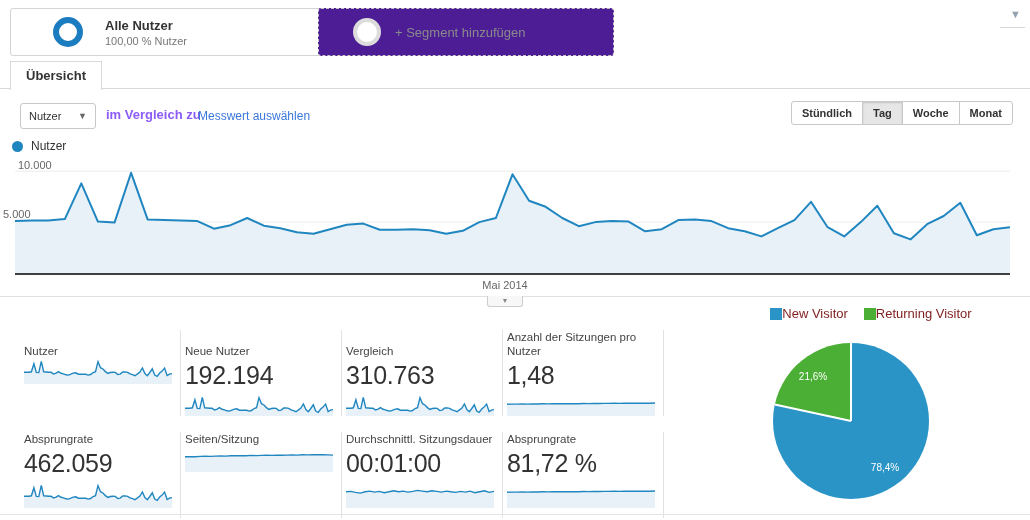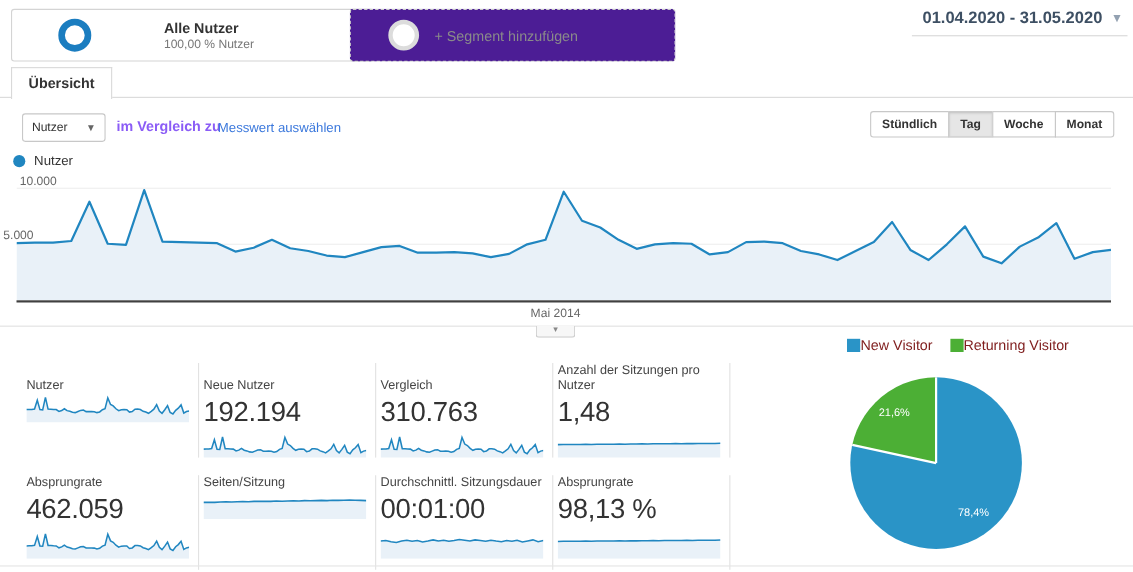--- a/index.html
+++ b/index.html
@@ -2,21 +2,21 @@
 <html><head>
 <meta charset="utf-8">
 <style>
   * { box-sizing: border-box; }
   body { margin:0; background:#fff; font-family:"Liberation Sans", sans-serif; color:#333; }
   .page { position:relative; width:1030px; height:520px; background:#fff; overflow:hidden; }
 
   
   .segment-card { position:absolute; left:10px; top:8px; width:330px; height:48px;
     border:1px solid #d4d4d4; border-radius:3px; background:#fff;
-    display:flex; align-items:center; padding-left:64px; cursor:pointer; }
+    display:flex; align-items:center; padding-left:20px; cursor:pointer; }
   .ring-blue { position:absolute; left:42px; width:30px; height:30px; border-radius:50%;
     border:6px solid #1b7dc0; background:#fff; }
   .seg-text { margin-left:74px; }
   .seg-title { font-size:13px; font-weight:bold; color:#333; }
   .seg-sub { font-size:11px; color:#777; margin-top:2px; }
   .segment-add { position:absolute; left:318px; top:8px; width:296px; height:48px;
     border:1px dashed #c9c9c9; border-radius:3px; background:#4c1d95;
     display:flex; align-items:center; cursor:pointer; }
   .ring-gray { position:absolute; left:34px; width:28px; height:28px; border-radius:50%;
     border:4px solid #dcdcdc; background:#fff; }
@@ -97,21 +97,20 @@
     <div class="seg-text">
       <div class="seg-title">Alle Nutzer</div>
       <div class="seg-sub">100,00 % Nutzer</div>
     </div>
   </div>
   <div class="segment-add">
     <span class="ring-gray"></span>
     <span class="add-label">+ Segment hinzufügen</span>
   </div>
   <div class="date-picker">
-    <span class="date-text">01.04.2020 - 31.05.2020</span>
     <span class="date-caret">▼</span>
   </div>
 
   <div class="tabs-row">
     <div class="tab-active">Übersicht</div>
   </div>
 
   <button class="metric-select">
     <span>Nutzer</span>
     <span class="ms-caret">▼</span>
@@ -194,21 +193,21 @@
       <div class="mcell">
         <div class="mlabel">Durchschnittl. Sitzungsdauer</div>
         <div class="mvalue">00:01:00</div>
         <svg class="spark" width="148" height="26">
           <polygon points="0,26 0.0,9.8 4.8,9.4 9.5,10.4 14.3,11.1 19.1,9.8 23.9,9.1 28.6,10.1 33.4,9.4 38.2,10.7 43.0,9.8 47.7,8.8 52.5,9.8 57.3,9.1 62.1,10.1 66.8,9.4 71.6,8.4 76.4,9.1 81.2,9.8 85.9,8.8 90.7,9.4 95.5,10.1 100.3,9.1 105.0,9.8 109.8,10.4 114.6,9.4 119.4,10.1 124.1,9.1 128.9,10.7 133.7,9.8 138.5,8.8 143.2,10.4 148.0,9.4 148,26" fill="#e9f1f8"></polygon>
           <polyline points="0.0,9.8 4.8,9.4 9.5,10.4 14.3,11.1 19.1,9.8 23.9,9.1 28.6,10.1 33.4,9.4 38.2,10.7 43.0,9.8 47.7,8.8 52.5,9.8 57.3,9.1 62.1,10.1 66.8,9.4 71.6,8.4 76.4,9.1 81.2,9.8 85.9,8.8 90.7,9.4 95.5,10.1 100.3,9.1 105.0,9.8 109.8,10.4 114.6,9.4 119.4,10.1 124.1,9.1 128.9,10.7 133.7,9.8 138.5,8.8 143.2,10.4 148.0,9.4" fill="none" stroke="#2086c0" stroke-width="1.4"></polyline>
         </svg>
       </div>
       <div class="mcell">
         <div class="mlabel">Absprungrate</div>
-        <div class="mvalue">98,13 %</div>
+        <div class="mvalue">81,72 %</div>
         <svg class="spark" width="148" height="26">
           <polygon points="0,26 0.0,10.2 5.1,10.1 10.2,10.1 15.3,10.0 20.4,10.1 25.5,9.9 30.6,10.0 35.7,9.8 40.8,9.9 45.9,9.8 51.0,9.8 56.1,9.7 61.2,9.8 66.3,9.6 71.4,9.7 76.6,9.5 81.7,9.6 86.8,9.4 91.9,9.5 97.0,9.4 102.1,9.4 107.2,9.3 112.3,9.4 117.4,9.2 122.5,9.3 127.6,9.2 132.7,9.2 137.8,9.1 142.9,9.2 148.0,9.0 148,26" fill="#e9f1f8"></polygon>
           <polyline points="0.0,10.2 5.1,10.1 10.2,10.1 15.3,10.0 20.4,10.1 25.5,9.9 30.6,10.0 35.7,9.8 40.8,9.9 45.9,9.8 51.0,9.8 56.1,9.7 61.2,9.8 66.3,9.6 71.4,9.7 76.6,9.5 81.7,9.6 86.8,9.4 91.9,9.5 97.0,9.4 102.1,9.4 107.2,9.3 112.3,9.4 117.4,9.2 122.5,9.3 127.6,9.2 132.7,9.2 137.8,9.1 142.9,9.2 148.0,9.0" fill="none" stroke="#2086c0" stroke-width="1.4"></polyline>
         </svg>
       </div>
     </div>
 
   <div class="pie-legend" id="pieLegend">
       <div class="pleg-item">
         <span class="pleg-sq" style="background:#2a94c7"></span>

